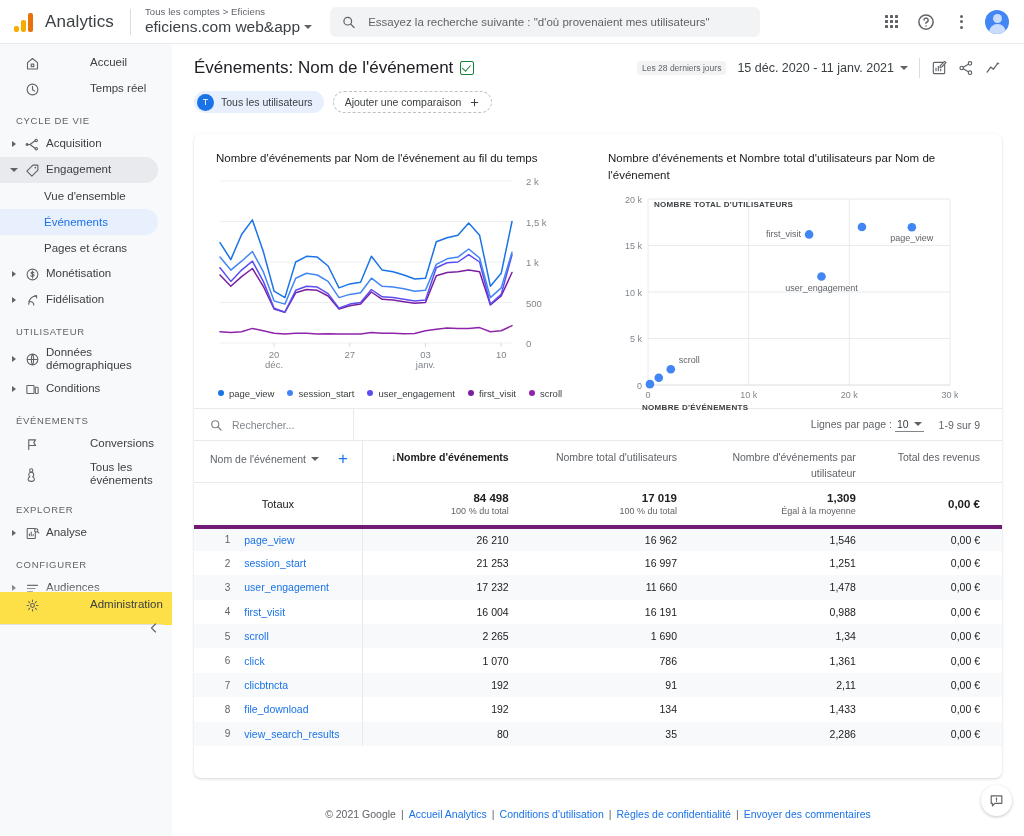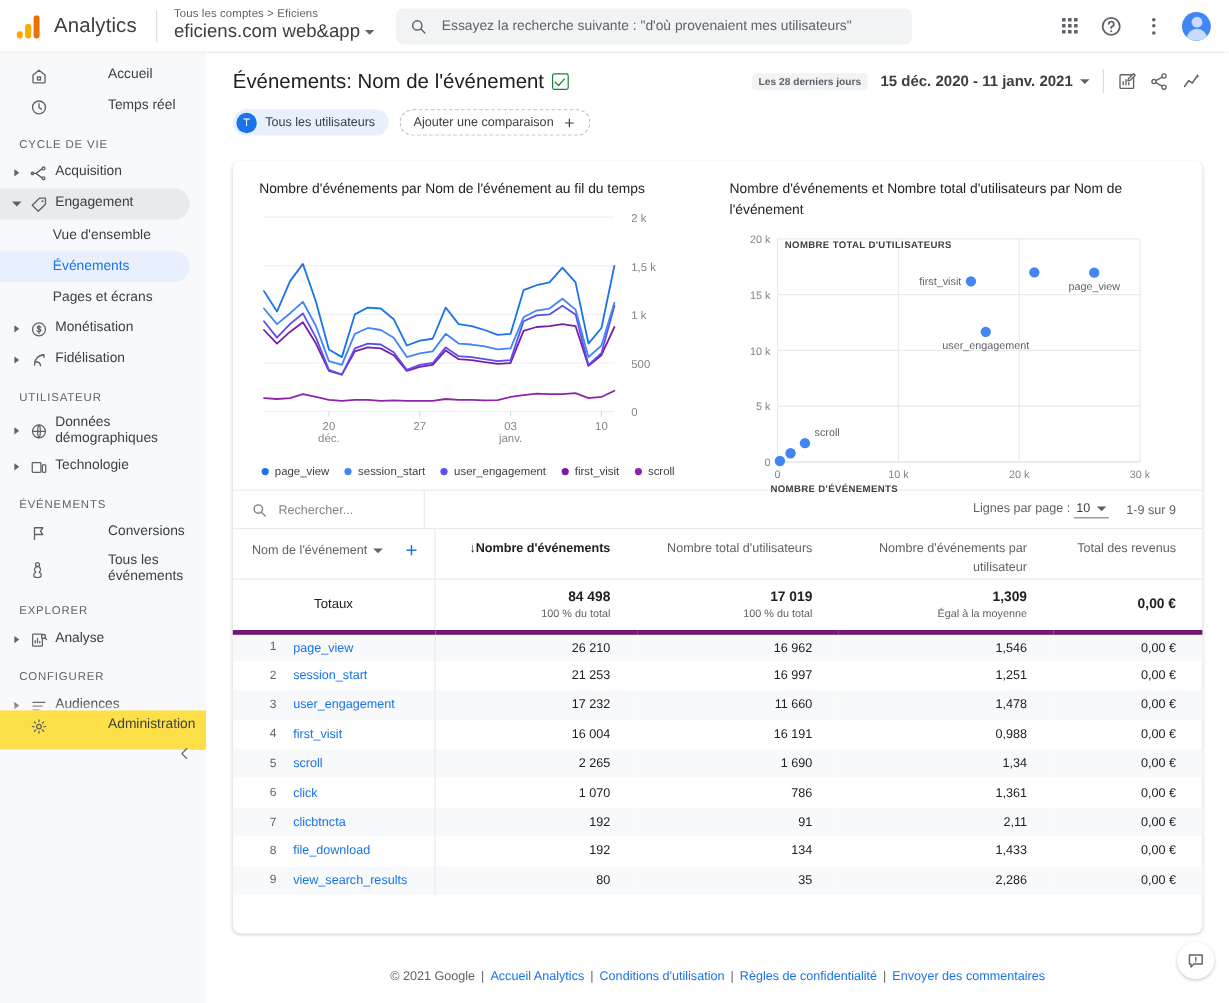--- a/index.html
+++ b/index.html
@@ -86,21 +86,21 @@
   .sb-sep{ height:1px; background:#e0e1e3; margin:6px 10px 0 0;}
   .collapse{ position:absolute; top:578px; right:12px; color:#5f6368; cursor:pointer; font-size:13px;}
 
   
   .main{ flex:1; background:#fff; position:relative; overflow:hidden;}
   .page-head{ padding:14px 22px 0 22px; }
   .ph-row{ display:flex; }
   .page-title{ font-size:17px; color:#202124; font-weight:400; display:flex; align-items:center; gap:7px;}
   .badge-chk{ width:14px;height:14px;border:1.6px solid #188038;border-radius:2px; position:relative;}
   .badge-chk::after{content:'';position:absolute;left:2.6px;top:.6px;width:3.5px;height:7px;border:solid #188038;border-width:0 1.6px 1.6px 0;transform:rotate(42deg);}
-  .daterange{ margin-left:auto; display:flex; align-items:center; gap:11px;font-weight:bold; }
+  .daterange{ margin-left:auto; display:flex; align-items:center; gap:11px; }
   .dr-pill{ font-size:8.5px; color:#5f6368; background:#f1f3f4; padding:2px 5px; border-radius:3px;}
   .dr-txt{ font-size:12.5px; color:#3c4043; display:flex;align-items:center;gap:6px; cursor:pointer;}
   .dr-sep{ width:1px;height:20px;background:#dadce0;}
   .hicon{ color:#5f6368; cursor:pointer; display:flex;align-items:center;}
   .chips{ display:flex; align-items:center; gap:9px; margin-top:13px;}
   .chip-users{
     display:flex;align-items:center;gap:7px;background:#e8f0fe;border-radius:13px;
     height:22px;padding:0 11px 0 3px;font-size:10.5px;color:#3c4043;cursor:pointer;
   }
   .chip-av{ width:17px;height:17px;border-radius:50%;background:#1a73e8;color:#fff;font-size:9px;display:flex;align-items:center;justify-content:center;}
@@ -333,21 +333,21 @@
     <div class="nav-item">
       <span class="arrow">
           <i class="tri"></i>
         </span>
       <span class="ic">
         <svg width="15" height="15" viewBox="0 0 24 24" fill="none" stroke="#5f6368" stroke-width="1.7">
             <rect x="3" y="5.5" width="11.5" height="13" rx="1"></rect>
             <rect x="16.5" y="8.5" width="4.5" height="10" rx="1"></rect>
           </svg>
       </span>
-      <span class="lbl">Technologie</span>
+      <span class="lbl">Conditions</span>
     </div>
 
     <div class="nav-head">ÉVÉNEMENTS</div>
 
     <div class="nav-item no-arrow">
       <span class="ic">
         <svg width="15" height="15" viewBox="0 0 24 24" fill="none" stroke="#5f6368" stroke-width="1.8">
             <path d="M6 20V4.5h11L14 9l3 4.5H6" stroke-linejoin="round" stroke-linecap="round"></path>
           </svg>
       </span>

